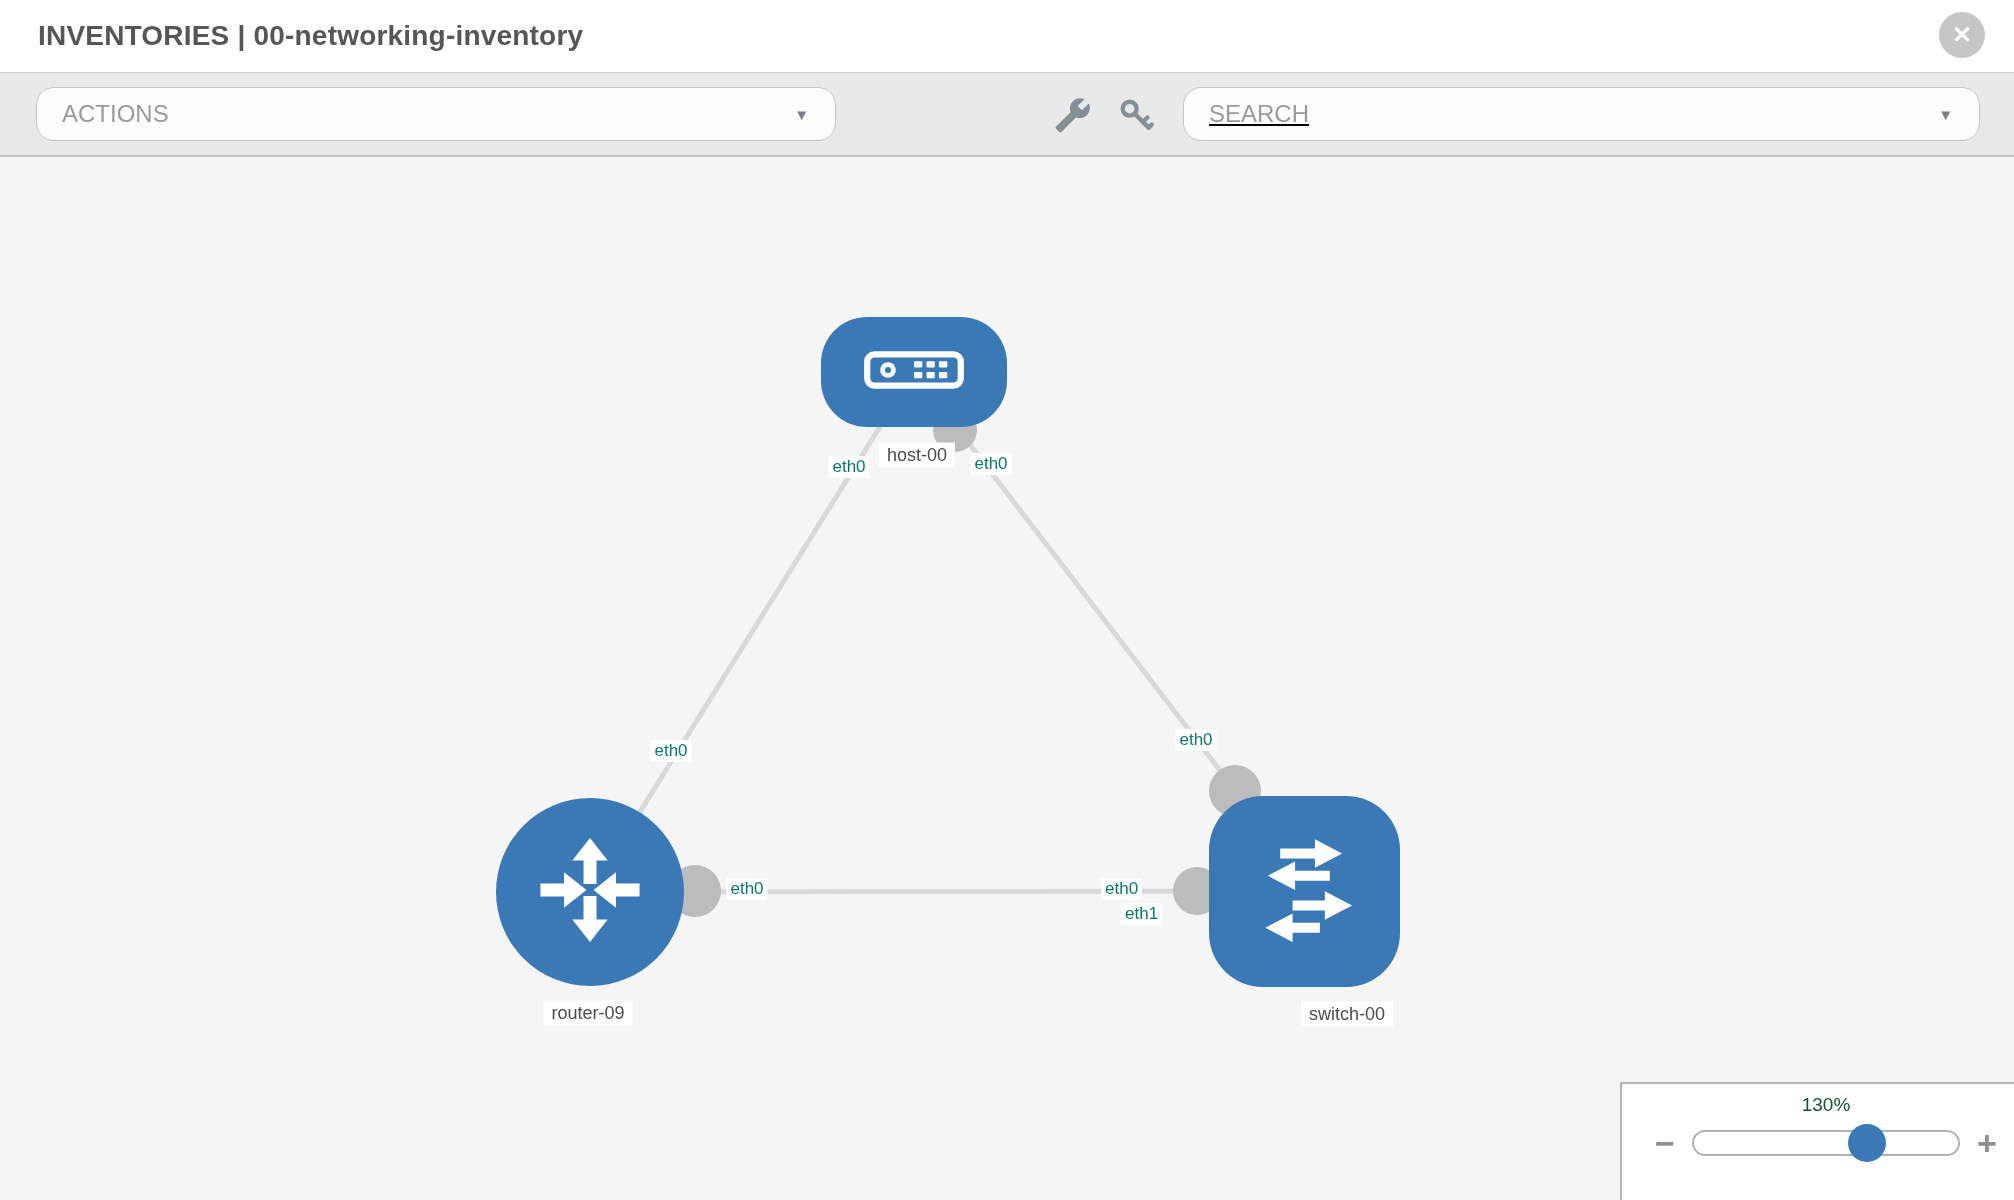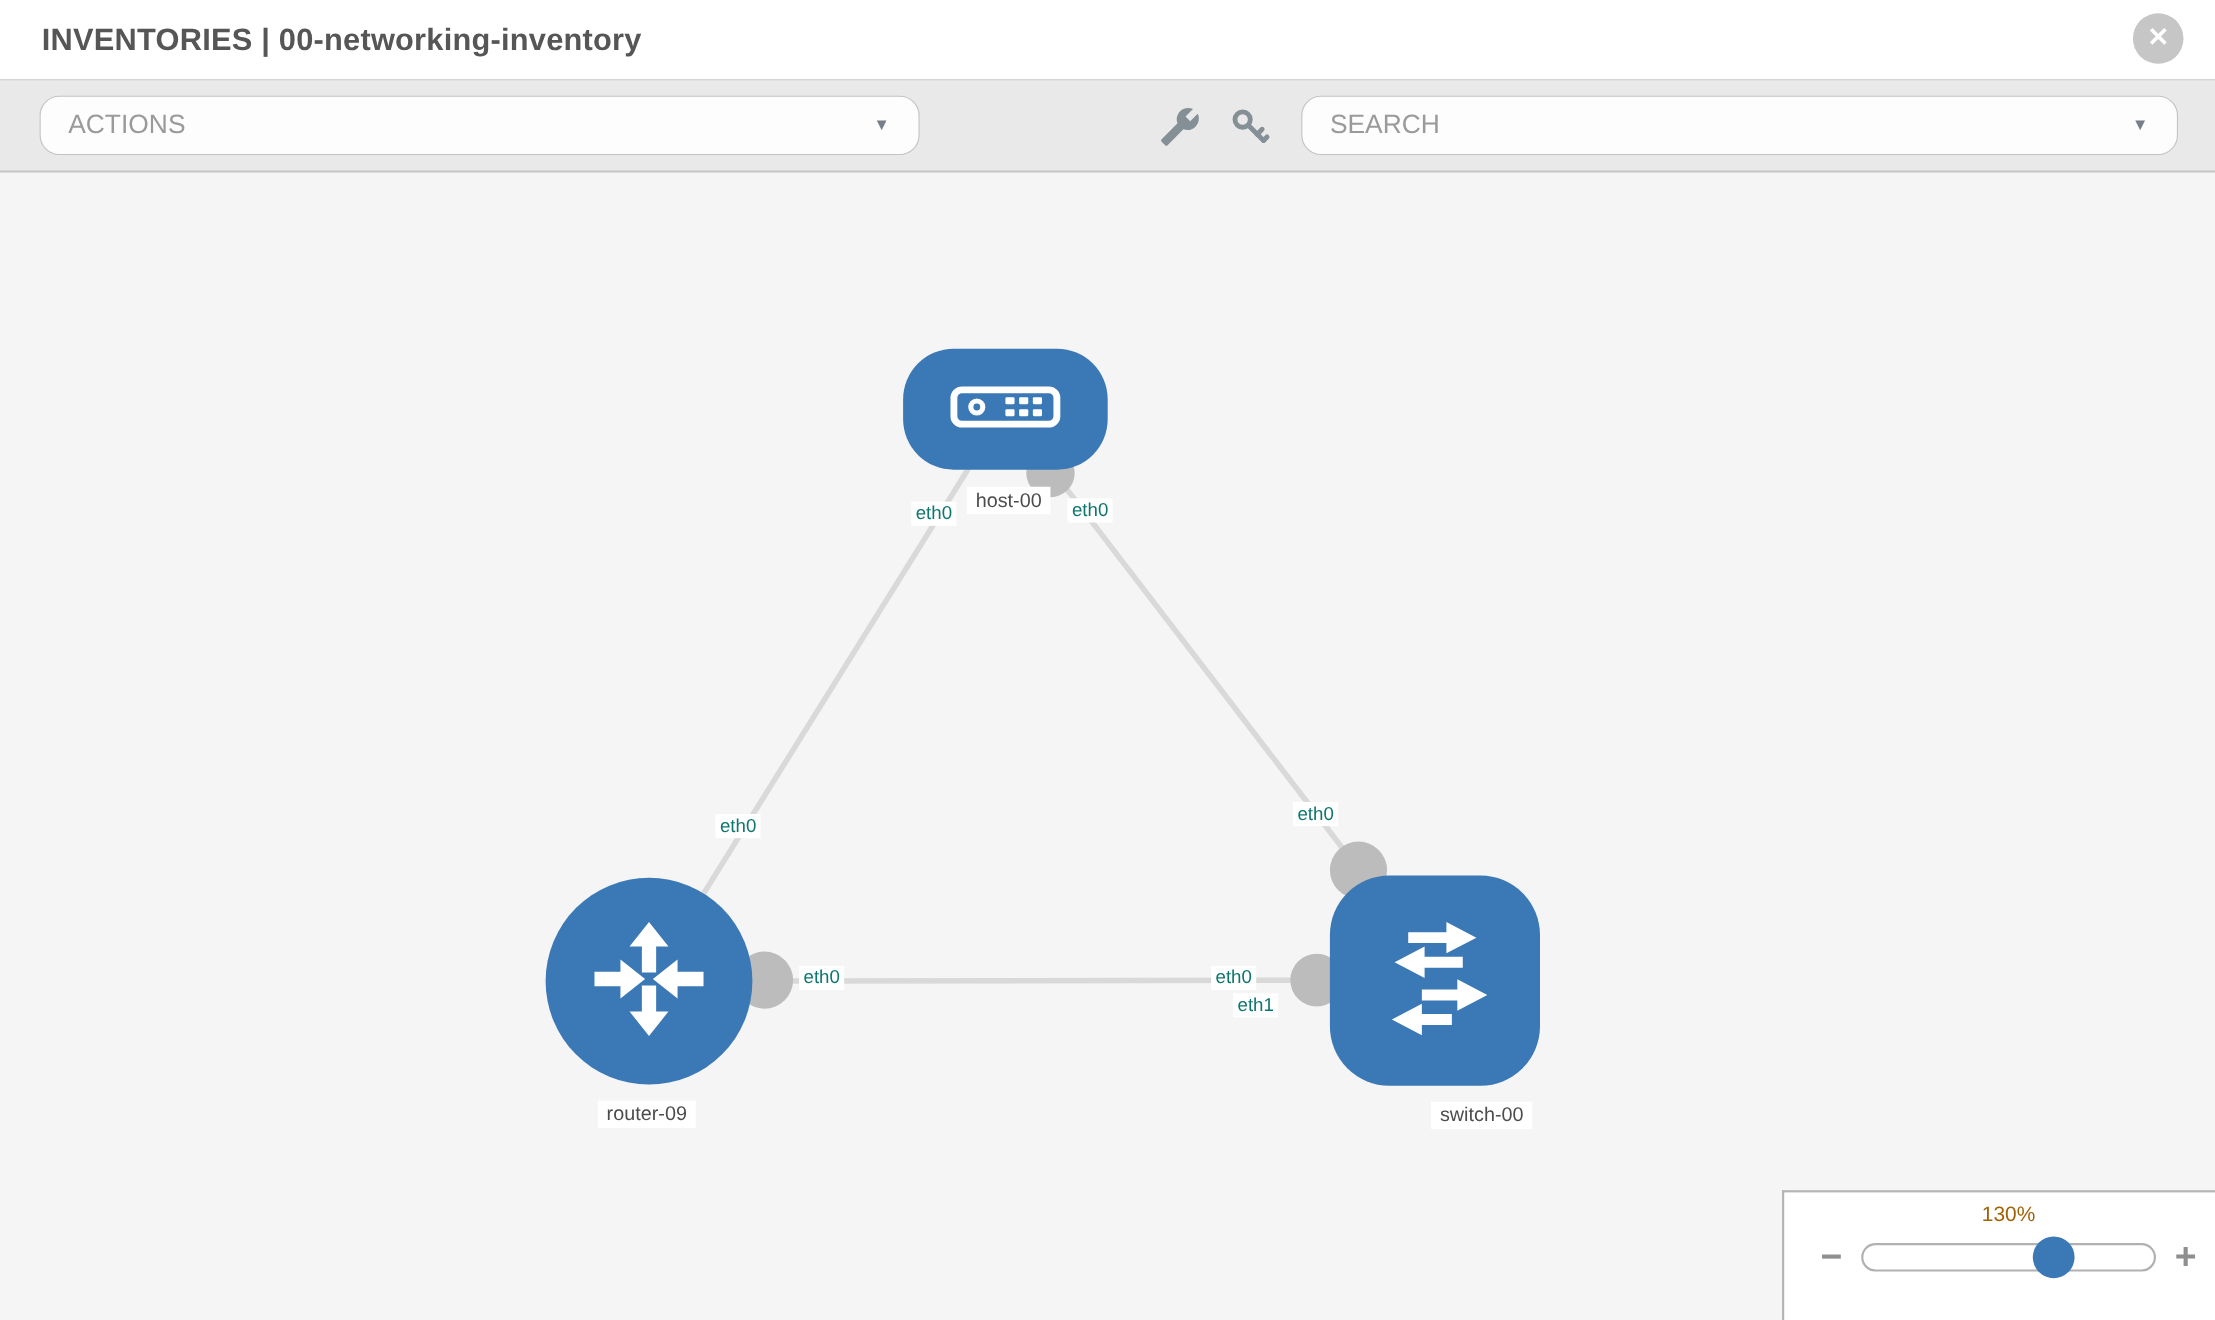--- a/index.html
+++ b/index.html
@@ -11,21 +11,21 @@
   .page-title { position:absolute; left:38px; top:0; line-height:72px; font-size:28px; font-weight:bold; color:#565656; letter-spacing:.2px; }
   .close-btn { position:absolute; left:1939px; top:12px; width:46px; height:46px; border-radius:50%; background:#c6c6c6; display:flex; align-items:center; justify-content:center; cursor:pointer; }
   .close-btn span { color:#ffffff; font-size:24px; font-weight:bold; line-height:1; }
 
   
   #toolbar { position:absolute; left:0; top:72px; width:2014px; height:85px; background:#e9e9e9; border-top:1px solid #cfcfcf; border-bottom:2px solid #c6c6c6; }
   .select-box { position:absolute; top:14px; height:54px; background:#fdfdfd; border:1px solid #c3c3c3; border-radius:18px; display:flex; align-items:center; }
   .select-box .sel-label { font-size:24px; color:#9a9a9a; padding-left:25px; }
   .select-box .caret { position:absolute; right:26px; top:50%; transform:translateY(-50%); font-size:15px; color:#76808a; }
   #actions-box { left:36px; width:800px; }
-  #search-box { left:1183px; width:797px; }
+  #search-box { left:1183px; width:797px;text-decoration:underline; }
   .tool-icon-btn { position:absolute; top:94px; width:46px; height:46px; display:flex; align-items:center; justify-content:center; cursor:pointer; }
   #wrench-btn { left:1050px; }
   #key-btn { left:1113px; }
 
   
   #canvas { position:absolute; left:0; top:157px; width:2014px; height:1043px; background:#f5f5f5; }
   #links-svg { position:absolute; left:0; top:0; width:2014px; height:1200px; pointer-events:none; }
 
   .node { position:absolute; background:#3b79b6; display:flex; align-items:center; justify-content:center; cursor:pointer; }
   #node-host { left:821px; top:317px; width:186px; height:110px; border-radius:46px; }
@@ -42,21 +42,21 @@
   #chip-host-left  { left:849px;  top:467px; }
   #chip-host-right { left:991px;  top:464px; }
   #chip-link-hr    { left:671px;  top:751px; }
   #chip-link-hs    { left:1196px; top:740px; }
   #chip-link-rs-r  { left:747px;  top:889px; }
   #chip-link-rs-s0 { left:1101px; top:889px; z-index:1; }
   #chip-link-rs-s1 { left:1121px; top:898px; z-index:2;margin-top:16px; }
 
   
   #zoom-panel { position:absolute; left:1620px; top:1082px; width:394px; height:118px; background:#ffffff; border-left:2px solid #b5b5b5; border-top:2px solid #b5b5b5; }
-  .zoom-value { position:absolute; left:204px; top:10px; transform:translateX(-50%); font-size:19px; color:#a16207; }
+  .zoom-value { position:absolute; left:204px; top:10px; transform:translateX(-50%); font-size:19px; color:#14532d; }
   .zoom-minus, .zoom-plus { position:absolute; top:59px; transform:translate(-50%,-50%); font-size:34px; font-weight:bold; color:#8f8f8f; cursor:pointer; line-height:1; }
   .zoom-minus { left:43px; }
   .zoom-plus  { left:365px; }
   .zoom-track { position:absolute; left:70px; top:46px; width:268px; height:26px; background:#ffffff; border:2px solid #b1b1b1; border-radius:13px; cursor:pointer; }
   .zoom-knob { position:absolute; left:154px; top:-8px; width:38px; height:38px; border-radius:50%; background:#3b79b6; cursor:grab; }
 </style>
 </head>
 <body>
 
 <div id="screen">

